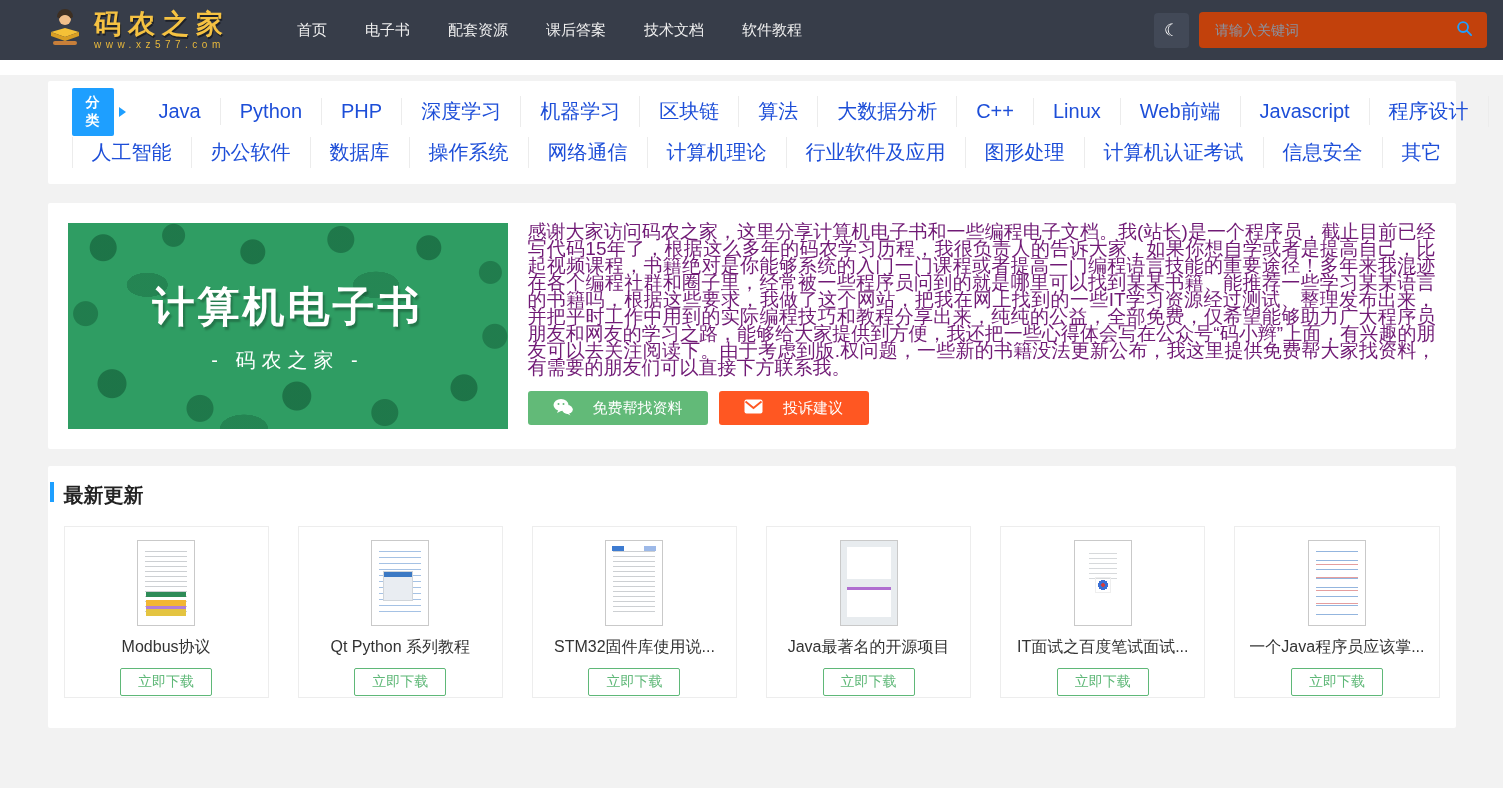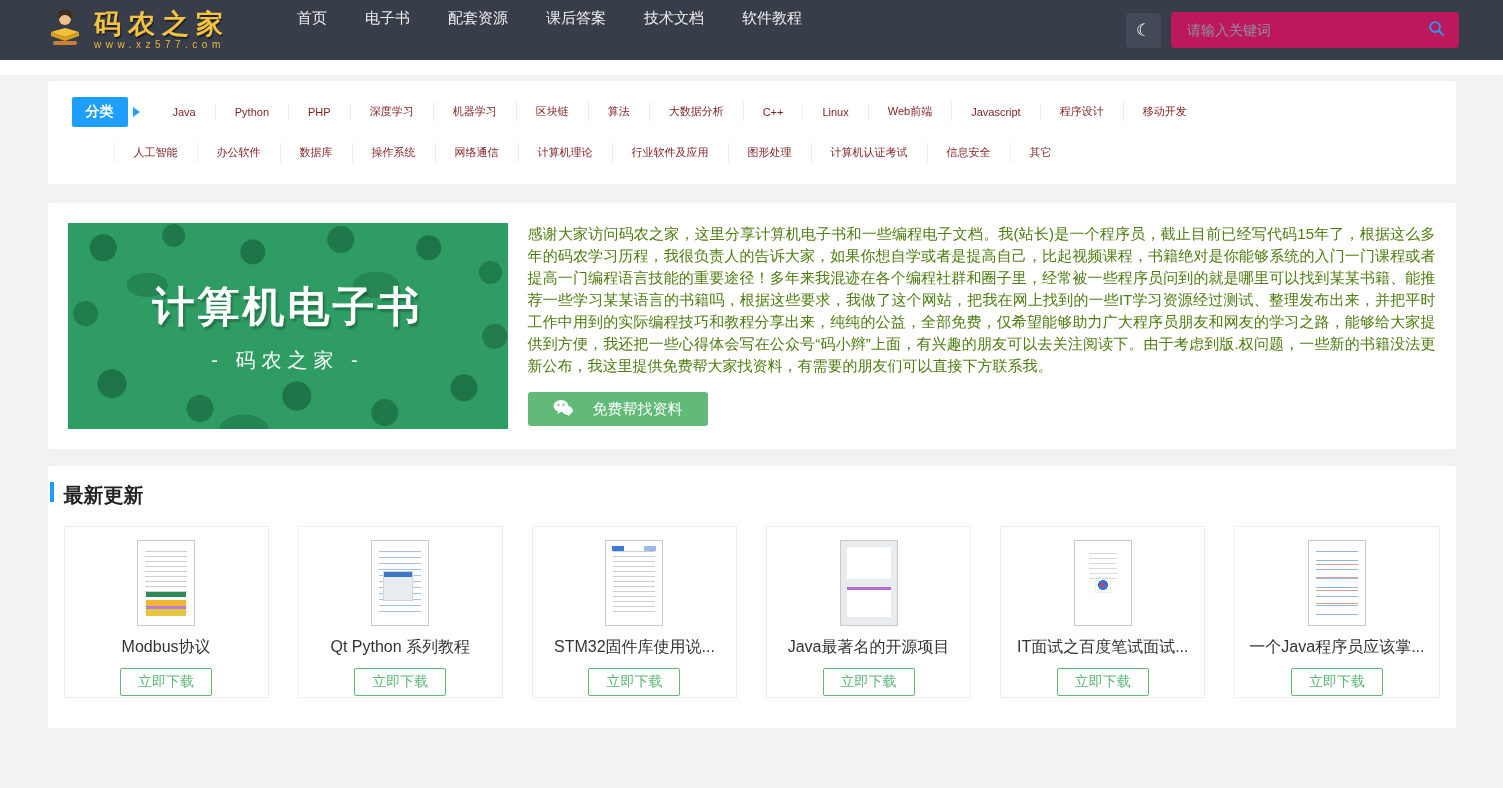--- a/index.html
+++ b/index.html
@@ -2,44 +2,44 @@
 <html><head>
 <meta charset="utf-8">
 <style>
   * { box-sizing: border-box; }
   body {
     width: 1503px; height: 788px; margin: 0; overflow: hidden;
     background: #f2f2f2;
     font-family: "Liberation Sans", "DejaVu Sans", sans-serif;
   }
   
-  .navbar { height: 60px; background: #373d49; display: flex; padding: 0 44px 0 45px; }
+  .navbar { height: 60px; background: #373d49; display: flex; align-items: center; padding: 0 16px 0 45px; }
   .logo { display: flex; align-items: center; gap: 9px; cursor: pointer; }
   .logo-text { display: flex; flex-direction: column; }
   .logo-title { font-size: 27px; font-weight: bold; color: #f5c242; letter-spacing: 7px; line-height: 1; text-shadow: 1px 2px 0 rgba(0,0,0,.45); }
   .logo-sub { font-size: 10px; color: #e9b93c; letter-spacing: 4.5px; margin-top: 1px; }
   .nav-menu { display: flex; margin-left: 48px; }
   .nav-item { color: #f0f0f0; font-size: 15px; padding: 9px 14px; margin: 0 5px; cursor: pointer; white-space: nowrap; }
   .nav-right { margin-left: auto; display: flex; align-items: center; gap: 10px; }
   .moon-btn { width: 35px; height: 35px; background: #424957; border: none; border-radius: 4px; color: #fff; font-size: 17px; cursor: pointer; line-height: 1; }
-  .searchbox { width: 288px; height: 36px; background: #be185d; border-radius: 4px; display: flex; align-items: center; padding: 0 10px 0 14px; }
+  .searchbox { width: 288px; height: 36px; background: #c2410c; border-radius: 4px; display: flex; align-items: center; padding: 0 10px 0 14px; }
   .searchbox input { flex: 1; background: transparent; border: none; outline: none; color: #dde2e9; font-size: 14px; }
   .searchbox input::placeholder { color: #8a93a2; }
   .search-btn { background: none; border: none; padding: 2px 4px; cursor: pointer; display: flex; }
   .top-strip { height: 15px; background: #fff; }
   
   .container { width: 1408px; margin: 0 auto; }
   .card-panel { background: #fff; border-radius: 2px; }
   
   .cat-card { margin-top: 6px; padding: 14px 24px 15px 24px; }
   .cat-row { display: flex; align-items: center; height: 33px; }
-  .cat-row2 { margin-top: 8px; margin-left: 42px; }
+  .cat-row2 { margin-top: 8px; }
   .badge { background: #1e9fff; color: #fff; font-size: 14px; font-weight: bold; padding: 6px 14px; border-radius: 2px; cursor: pointer; }
   .badge-arrow { width: 0; height: 0; border-top: 5px solid transparent; border-bottom: 5px solid transparent; border-left: 7px solid #1e9fff; margin: 0 14px 0 5px; }
-  .cat-item { font-size: 11px; color: #7f1d1d; padding: 2px 19px; cursor: pointer; white-space: nowrap; }
+  .cat-item { font-size: 20px; color: #1d4ed8; padding: 2px 19px; cursor: pointer; white-space: nowrap; }
   .cat-row1 .cat-item { border-right: 1px solid #ececec; }
   .cat-row1 .cat-item:last-child { border-right: none; }
   .cat-row2 .cat-item { border-left: 1px solid #ececec; }
   
   .intro-card { margin-top: 19px; padding: 20px; display: flex; gap: 20px; }
   .banner { width: 440px; height: 206px; flex: 0 0 440px; background: #2f9d63; position: relative; display: flex; flex-direction: column; align-items: center; justify-content: center; overflow: hidden; }
   .banner::before { content: ""; position: absolute; inset: 0;
     background:
       radial-gradient(circle at 8% 12%, rgba(12,76,45,.5) 0 13px, transparent 14px),
       radial-gradient(circle at 24% 6%, rgba(12,76,45,.45) 0 11px, transparent 12px),
@@ -55,21 +55,21 @@
       radial-gradient(circle at 72% 92%, rgba(12,76,45,.45) 0 13px, transparent 14px),
       radial-gradient(circle at 90% 80%, rgba(12,76,45,.5) 0 13px, transparent 14px),
       radial-gradient(ellipse 34px 20px at 18% 30%, rgba(12,76,45,.3) 0 60%, transparent 61%),
       radial-gradient(ellipse 38px 22px at 70% 30%, rgba(12,76,45,.28) 0 60%, transparent 61%),
       radial-gradient(ellipse 40px 24px at 40% 100%, rgba(12,76,45,.3) 0 60%, transparent 61%);
   }
   .banner-title { position: relative; font-size: 42px; font-weight: bold; color: #fff; letter-spacing: 3px; text-shadow: 2px 3px 2px rgba(0,0,0,.25); }
   .banner-sub { position: relative; font-size: 20px; color: #fff; letter-spacing: 6px; margin-top: 12px; }
   .intro-right { flex: 1; min-width: 0; }
   .intro-title { font-size: 22px; color: #2b2b2b; margin: 2px 0 13px 0; font-weight: bold; }
-  .intro-text { font-size: 15px; line-height: 22px; color: #4d7c0f; text-align: justify; margin: 0; }
+  .intro-text { font-size: 19px; line-height: 17px; color: #701a75; text-align: justify; margin: 0; }
   .intro-btns { margin-top: 15px; display: flex; gap: 11px; }
   .btn { border: none; border-radius: 3px; color: #fff; font-size: 15px; display: flex; align-items: center; justify-content: center; gap: 20px; cursor: pointer; height: 34px; }
   .btn-green { width: 180px; background: #62ba78; }
   .btn-orange { width: 150px; background: #ff5722; }
   
   .latest-card { margin-top: 17px; padding: 16px 16px 30px 16px; }
   .sec-head { display: flex; align-items: flex-start; margin-left: -14px; }
   .sec-bar { width: 4px; height: 20px; background: #1e9fff; margin-right: 10px; }
   .sec-title { font-size: 20px; font-weight: bold; color: #222; }
   .grid { display: grid; grid-template-columns: repeat(6, 1fr); gap: 29px; margin-top: 17px; }
@@ -189,20 +189,29 @@
               <ellipse cx="8" cy="7" rx="7.5" ry="6" fill="#fff"></ellipse>
               <polygon points="4,15 6,10.5 9,12.5" fill="#fff"></polygon>
               <circle cx="5.5" cy="6" r="1" fill="#62ba78"></circle>
               <circle cx="10.5" cy="6" r="1" fill="#62ba78"></circle>
               <ellipse cx="14.5" cy="11.5" rx="5.3" ry="4.4" fill="#fff"></ellipse>
               <polygon points="17.5,17.5 15,14 13,15" fill="#fff"></polygon>
             </svg>
           </span>
           <span>免费帮找资料</span>
         </button>
+        <button class="btn btn-orange">
+          <span>
+            <svg width="19" height="15" viewBox="0 0 19 15">
+              <rect x="0.5" y="0.5" width="18" height="14" rx="2" fill="#fff"></rect>
+              <polyline points="1.5,2.5 9.5,9 17.5,2.5" fill="none" stroke="#ff5722" stroke-width="1.8"></polyline>
+            </svg>
+          </span>
+          <span>投诉建议</span>
+        </button>
       </div>
     </div>
   </div>
 
   <div class="card-panel latest-card">
     <div class="sec-head">
       <span class="sec-bar"></span>
       <span class="sec-title">最新更新</span>
     </div>
 

